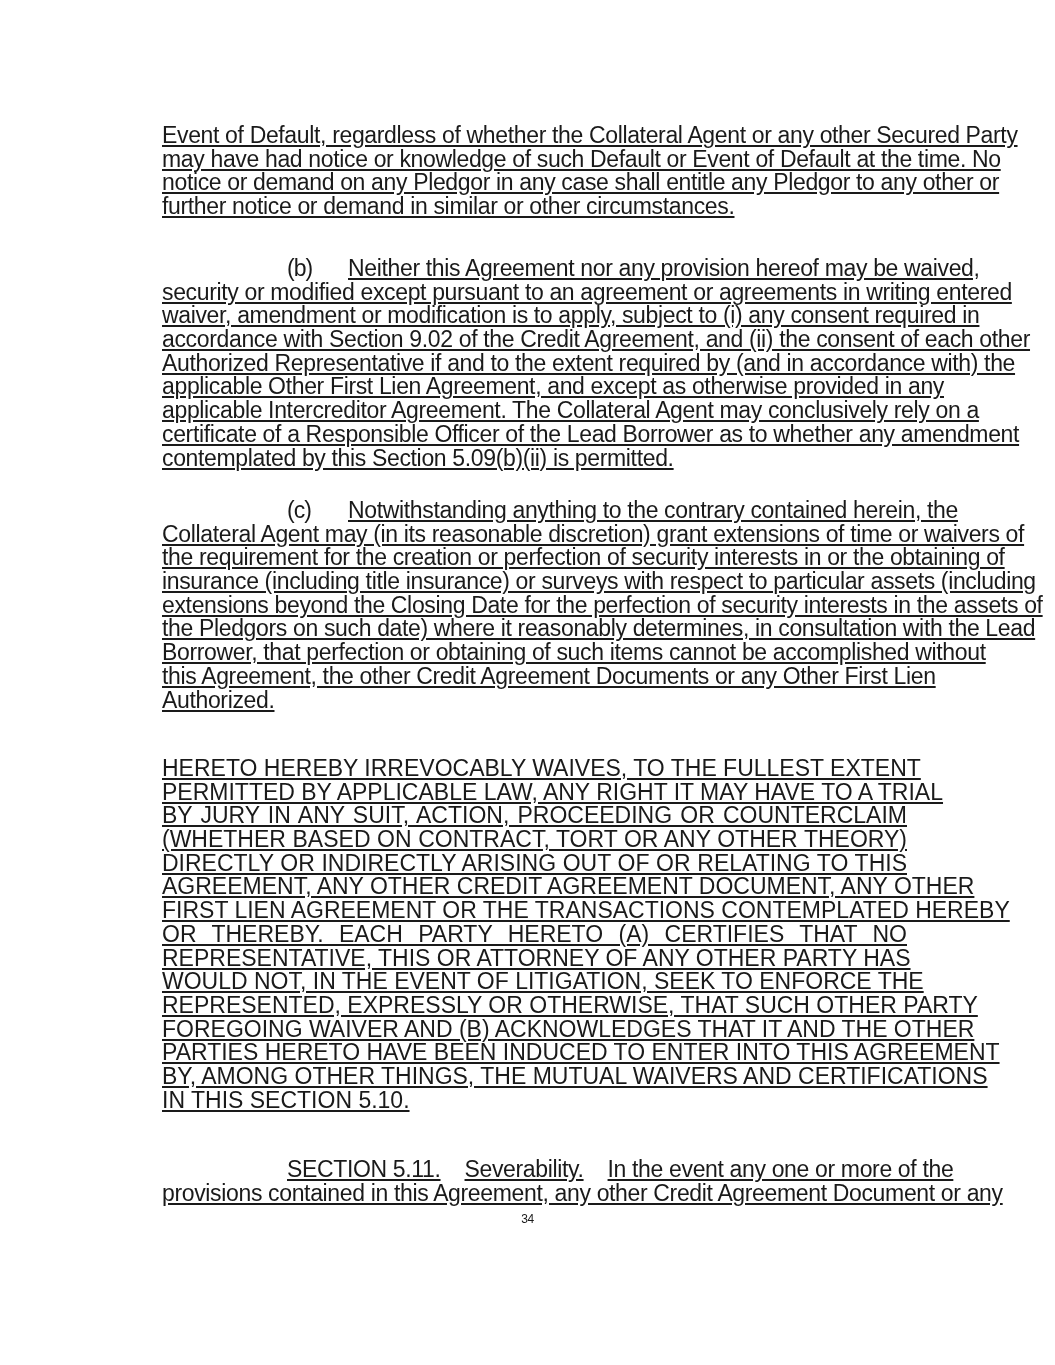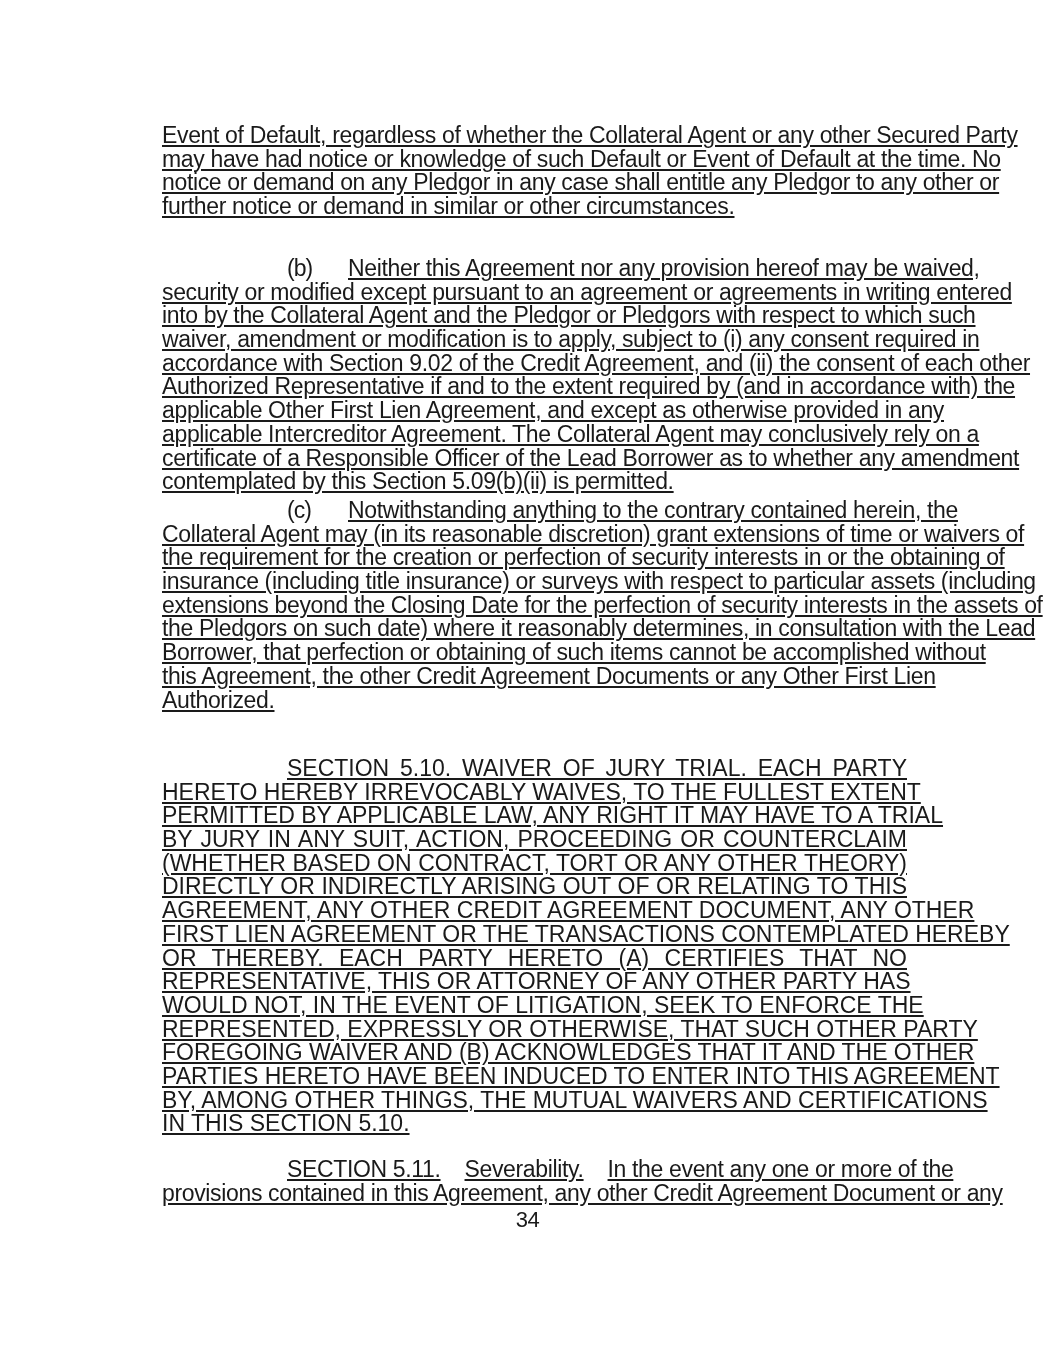--- a/index.html
+++ b/index.html
@@ -13,39 +13,38 @@
     display: block; height: 23.7px; line-height: 23.7px; font-size: 23px;
     white-space: nowrap; text-align: justify; text-align-last: justify;
     letter-spacing: -0.35px; word-spacing: 0px; transform-origin: left center; text-decoration: underline;
   }
   .line.last { text-align-last: left; }
   .line.indent { padding-left: 125px; }
   .label { display: inline-block; width: 61px; letter-spacing: -1px; }
   .caps .line { letter-spacing: 0px; }
   .page-number {
     position: absolute; left: 0; width: 1055px; top: 1208px; text-align: center;
-    font-size: 22px; line-height: 23px; letter-spacing: -0.4px;
+    font-size: 12px; line-height: 23px; letter-spacing: -0.4px;
   }
 </style>
 </head>
 <body>
 
 <div class="page">
 
   <div class="para" style="top:124px;">
     <span class="line">Event of Default, regardless of whether the Collateral Agent or any other Secured Party</span>
     <span class="line">may have had notice or knowledge of such Default or Event of Default at the time. No</span>
     <span class="line">notice or demand on any Pledgor in any case shall entitle any Pledgor to any other or</span>
     <span class="line last">further notice or demand in similar or other circumstances.</span>
   </div>
 
   <div class="para" style="top:237px;margin-top:20px;">
     <span class="line indent"><span class="label">(b)</span><span>Neither this Agreement nor any provision hereof may be waived,</span></span>
     <span class="line">security or modified except pursuant to an agreement or agreements in writing entered</span>
-    <span class="line">into by the Collateral Agent and the Pledgor or Pledgors with respect to which such</span>
     <span class="line">waiver, amendment or modification is to apply, subject to (i) any consent required in</span>
     <span class="line">accordance with Section 9.02 of the Credit Agreement, and (ii) the consent of each other</span>
     <span class="line">Authorized Representative if and to the extent required by (and in accordance with) the</span>
     <span class="line">applicable Other First Lien Agreement, and except as otherwise provided in any</span>
     <span class="line">applicable Intercreditor Agreement. The Collateral Agent may conclusively rely on a</span>
     <span class="line">certificate of a Responsible Officer of the Lead Borrower as to whether any amendment</span>
     <span class="line last">contemplated by this Section 5.09(b)(ii) is permitted.</span>
   </div>
 
   <div class="para" style="top:499px;">
@@ -54,21 +53,20 @@
     <span class="line">the requirement for the creation or perfection of security interests in or the obtaining of</span>
     <span class="line">insurance (including title insurance) or surveys with respect to particular assets (including</span>
     <span class="line">extensions beyond the Closing Date for the perfection of security interests in the assets of</span>
     <span class="line">the Pledgors on such date) where it reasonably determines, in consultation with the Lead</span>
     <span class="line">Borrower, that perfection or obtaining of such items cannot be accomplished without</span>
     <span class="line">this Agreement, the other Credit Agreement Documents or any Other First Lien</span>
     <span class="line last">Authorized.</span>
   </div>
 
   <div class="para caps" style="top:757px;">
-    <span class="line indent">SECTION 5.10. WAIVER OF JURY  TRIAL.  EACH  PARTY</span>
     <span class="line">HERETO HEREBY IRREVOCABLY WAIVES, TO THE FULLEST EXTENT</span>
     <span class="line">PERMITTED BY APPLICABLE LAW, ANY RIGHT IT MAY HAVE TO A TRIAL</span>
     <span class="line">BY JURY IN ANY SUIT, ACTION, PROCEEDING OR COUNTERCLAIM</span>
     <span class="line">(WHETHER BASED ON CONTRACT, TORT OR ANY OTHER THEORY)</span>
     <span class="line">DIRECTLY OR INDIRECTLY ARISING OUT OF OR RELATING TO THIS</span>
     <span class="line">AGREEMENT, ANY OTHER CREDIT AGREEMENT DOCUMENT, ANY OTHER</span>
     <span class="line">FIRST LIEN AGREEMENT OR THE TRANSACTIONS CONTEMPLATED HEREBY</span>
     <span class="line">OR THEREBY. EACH PARTY HERETO (A) CERTIFIES THAT NO</span>
     <span class="line">REPRESENTATIVE, THIS OR ATTORNEY OF ANY OTHER PARTY HAS</span>
     <span class="line">WOULD NOT, IN THE EVENT OF LITIGATION, SEEK TO ENFORCE THE</span>

